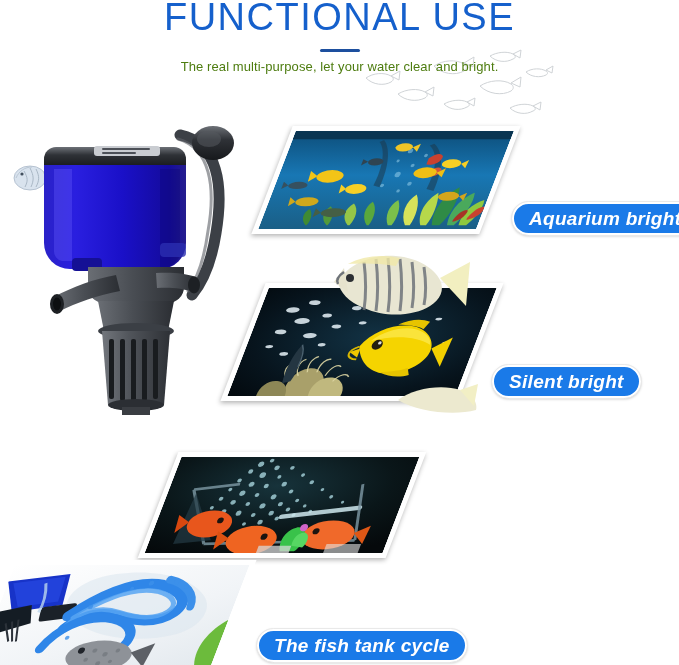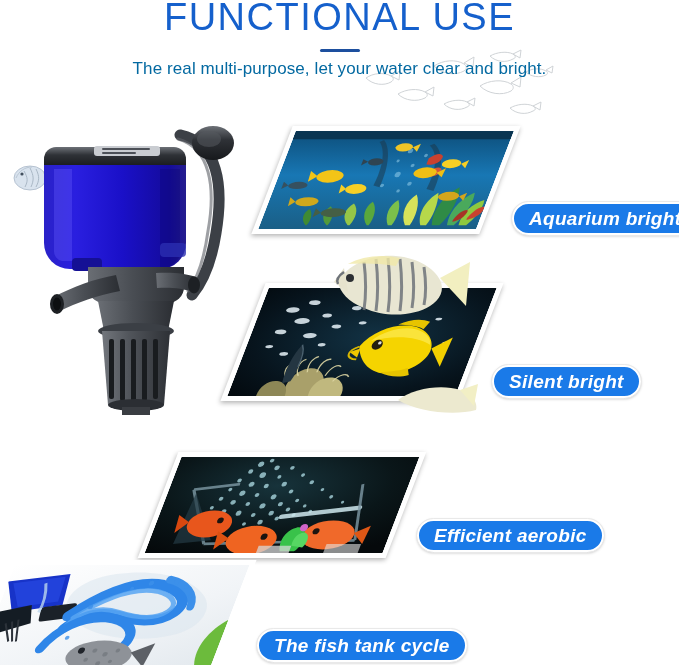--- a/index.html
+++ b/index.html
@@ -14,21 +14,21 @@
     position:absolute;left:0;right:0;top:-4px;text-align:center;
     font-size:38px;letter-spacing:1.5px;font-weight:400;color:#1560cc;
     font-family:"Liberation Sans", sans-serif;
   }
   .divider{
     position:absolute;left:50%;top:49px;width:40px;height:3px;margin-left:-20px;
     background:#1d4f9e;border-radius:2px;
   }
   .subtitle{
     position:absolute;left:0;right:0;top:59px;text-align:center;
-    font-size:17px;color:#0369a1;letter-spacing:.1px;
+    font-size:13px;color:#4d7c0f;letter-spacing:.1px;
   }
   .school{position:absolute;left:360px;top:44px;width:200px;height:72px;opacity:.55;}
 
   
   .pump{position:absolute;left:10px;top:115px;width:250px;height:300px;}
 
   
   .panel{position:absolute;background:#fff;box-shadow:0 2px 5px rgba(0,0,0,.30);}
   .panel .inner{position:absolute;inset:5px;overflow:hidden;}
   .sk{transform:skewX(-21deg);}
@@ -467,20 +467,17 @@
       </svg>
     </div>
   </div>
 
   <div class="badge b1">
     <span>Aquarium bright</span>
   </div>
   <div class="badge b2">
     <span>Silent bright</span>
   </div>
-  <div class="badge b3">
-    <span>Efficient aerobic</span>
-  </div>
   <div class="badge b4">
     <span>The fish tank cycle</span>
   </div>
 
 </div>
 
 </body></html>

